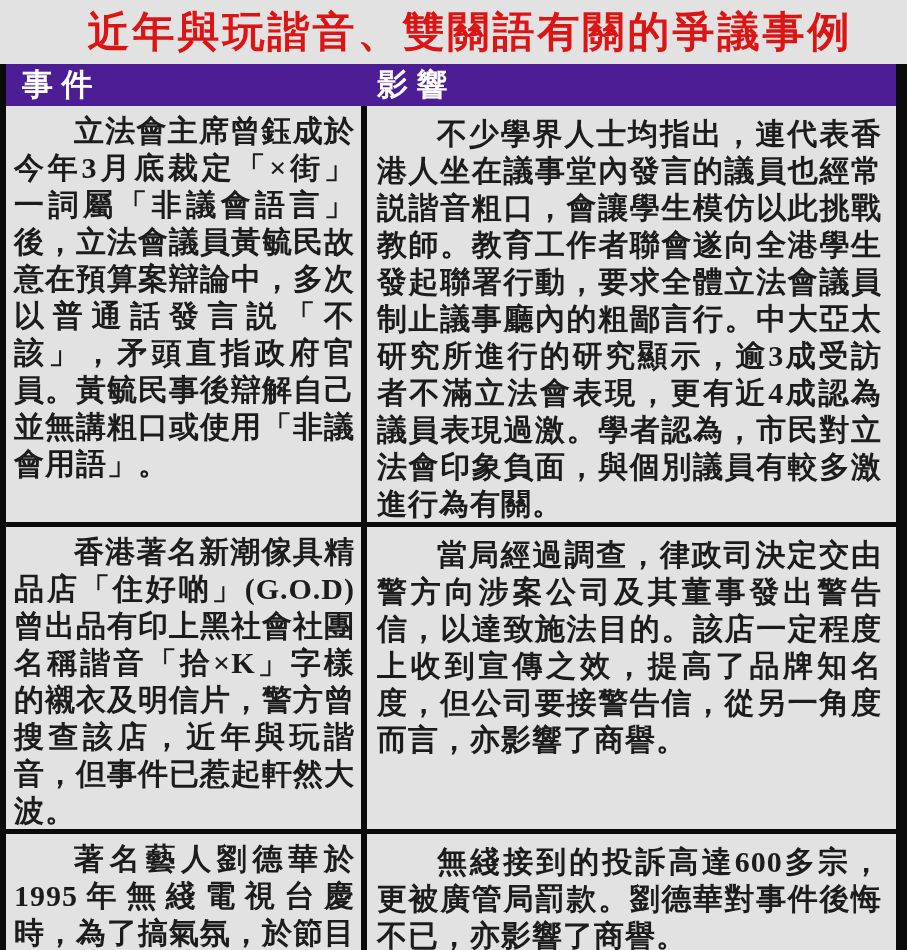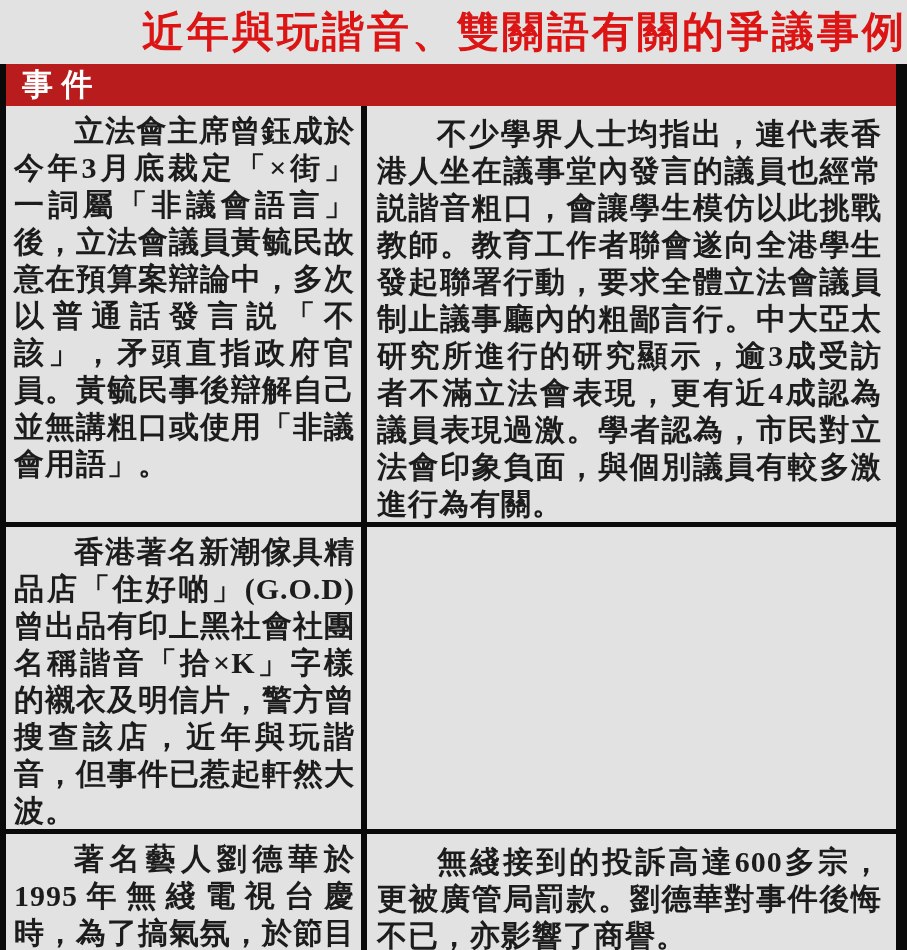--- a/index.html
+++ b/index.html
@@ -14,42 +14,42 @@
     width: 907px;
     height: 950px;
     background: #e2e2e2;
     box-sizing: border-box;
   }
   
   .title-bar {
     height: 64px;
     display: flex;
     align-items: center;
-    justify-content: flex-end;
+    justify-content: center;
     padding-left: 33px;
   }
   .title-bar h1 {
     margin: 0;
     font-family: "Liberation Sans", sans-serif;
     font-weight: bold;
     font-size: 42px;
     letter-spacing: 3px;
     color: #dc1414;
     white-space: nowrap;
   }
   
   .table {
     border-left: 6px solid #0a0a0a;
     border-right: 11px solid #0a0a0a;
     box-sizing: border-box;
     width: 907px;
   }
   
   .thead {
-    background: #b91c1c;
+    background: #4c1d95;
     color: #ffffff;
     height: 42px;
     display: flex;
     align-items: center;
     font-family: "Liberation Sans", sans-serif;
     font-weight: bold;
     font-size: 31px;
   }
   .thead .h-event {
     width: 357px;
@@ -103,34 +103,38 @@
 <div class="page">
 
   <div class="title-bar">
     <h1>近年與玩諧音、雙關語有關的爭議事例</h1>
   </div>
 
   <div class="table">
 
     <div class="thead">
       <div class="h-event">事 件</div>
+      <div class="h-impact">影 響</div>
     </div>
 
     <div class="row row-1">
       <div class="cell cell-event">
         <p>立法會主席曾鈺成於今年3月底裁定「×街」一詞屬「非議會語言」後，立法會議員黃毓民故意在預算案辯論中，多次以普通話發言説「不該」，矛頭直指政府官員。黃毓民事後辯解自己並無講粗口或使用「非議會用語」。</p>
       </div>
       <div class="cell cell-impact">
         <p>不少學界人士均指出，連代表香港人坐在議事堂內發言的議員也經常説諧音粗口，會讓學生模仿以此挑戰教師。教育工作者聯會遂向全港學生發起聯署行動，要求全體立法會議員制止議事廳內的粗鄙言行。中大亞太研究所進行的研究顯示，逾3成受訪者不滿立法會表現，更有近4成認為議員表現過激。學者認為，市民對立法會印象負面，與個別議員有較多激進行為有關。</p>
       </div>
     </div>
 
     <div class="row row-2">
       <div class="cell cell-event">
         <p>香港著名新潮傢具精品店「住好啲」(G.O.D)曾出品有印上黑社會社團名稱諧音「拾×K」字樣的襯衣及明信片，警方曾搜查該店，近年與玩諧音，但事件已惹起軒然大波。</p>
+      </div>
+      <div class="cell cell-impact">
+        <p>當局經過調查，律政司決定交由警方向涉案公司及其董事發出警告信，以達致施法目的。該店一定程度上收到宣傳之效，提高了品牌知名度，但公司要接警告信，從另一角度而言，亦影響了商譽。</p>
       </div>
     </div>
 
     <div class="row row-3">
       <div class="cell cell-event">
         <p>著名藝人劉德華於1995年無綫電視台慶時，為了搞氣氛，於節目中説了粗口諧音「杏加橙」，他事後透露，其實曾問過監製意見，對方説沒有問題。</p>
       </div>
       <div class="cell cell-impact">
         <p>無綫接到的投訴高達600多宗，更被廣管局罰款。劉德華對事件後悔不已，亦影響了商譽。</p>
       </div>

